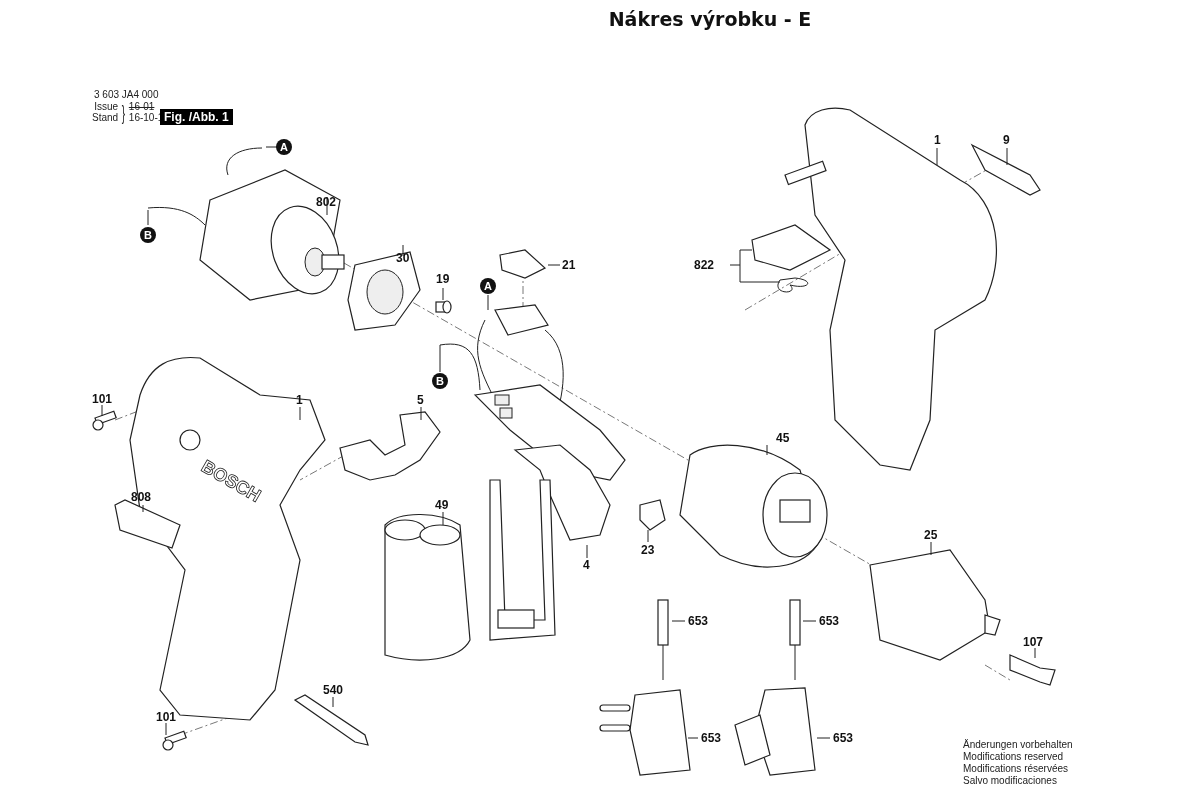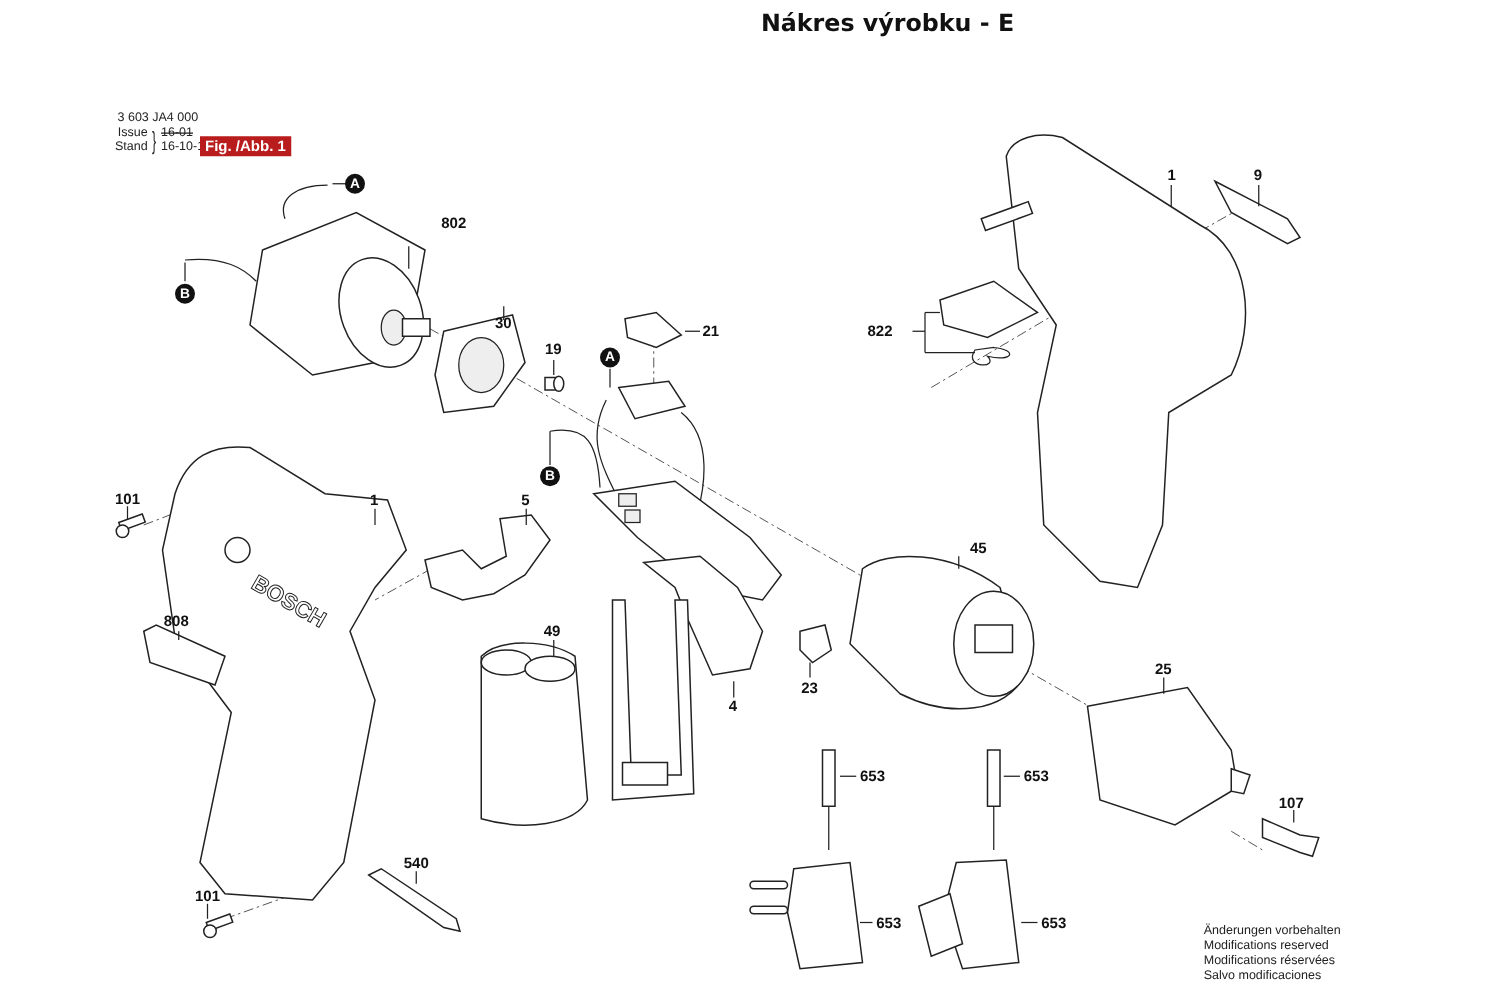--- a/index.html
+++ b/index.html
@@ -6,21 +6,21 @@
   body { width: 1200px; height: 800px; position: relative; overflow: hidden;
          font-family: "Liberation Sans", sans-serif; color: #111; }
   .title { position: absolute; left: 0; width: 1420px; top: 8px; text-align: center;
            font-family: "DejaVu Sans", sans-serif; font-weight: bold; font-size: 19px; color: #111; }
   .docref { position: absolute; left: 92px; top: 89px; font-size: 10px; line-height: 11px; color: #222; }
   .docref .code { display: block; margin-left: 2px; }
   .docref .issuegrp { display: flex; align-items: flex-end; margin-top: 1px; }
   .docref .lbls { text-align: right; }
   .docref .brace { font-size: 20px; line-height: 20px; margin: 0 2px; transform: scaleX(0.5); }
   .docref .vals s { text-decoration: line-through; }
-  .figbadge { position: absolute; left: 160px; top: 109px; background: #b91c1c; color: #fff;
+  .figbadge { position: absolute; left: 160px; top: 109px; background: #000000; color: #fff;
               font-weight: bold; font-size: 12px; padding: 1px 4px; }
   .lbl { position: absolute; font-weight: bold; font-size: 12px; color: #111; line-height: 12px; }
   .conn { position: absolute; width: 16px; height: 16px; border-radius: 50%; background: #111;
           color: #fff; font-weight: bold; font-size: 11px; line-height: 16px; text-align: center; }
   .notice { position: absolute; left: 963px; top: 739px; font-size: 10px; line-height: 12px; color: #222; }
   svg#drawing { position: absolute; left: 0; top: 0; }
   svg#drawing .p { fill: #fff; stroke: #222; stroke-width: 1.2; }
   svg#drawing .l { fill: none; stroke: #222; stroke-width: 1; }
   svg#drawing .d { fill: none; stroke: #555; stroke-width: 0.8; stroke-dasharray: 8 3 2 3; }
   svg#drawing .g { fill: #eee; stroke: #222; stroke-width: 1; }
@@ -212,21 +212,21 @@
     <line class="l" x1="488" y1="295" x2="488" y2="310"></line>
     <line class="l" x1="440" y1="345" x2="440" y2="372"></line>
   </g>
 </svg>
 
 <div class="conn" style="left:276px;top:139px;">A</div>
 <div class="conn" style="left:140px;top:227px;">B</div>
 <div class="conn" style="left:480px;top:278px;">A</div>
 <div class="conn" style="left:432px;top:373px;">B</div>
 
-<div class="lbl" style="left:316px;top:172px;margin-left:37px;">802</div>
+<div class="lbl" style="left:316px;top:196px;">802</div>
 <div class="lbl" style="left:396px;top:231px;margin-top:21px;">30</div>
 <div class="lbl" style="left:436px;top:273px;">19</div>
 <div class="lbl" style="left:562px;top:259px;">21</div>
 <div class="lbl" style="left:934px;top:134px;">1</div>
 <div class="lbl" style="left:1003px;top:134px;">9</div>
 <div class="lbl" style="left:694px;top:259px;">822</div>
 <div class="lbl" style="left:92px;top:393px;">101</div>
 <div class="lbl" style="left:296px;top:394px;">1</div>
 <div class="lbl" style="left:417px;top:394px;">5</div>
 <div class="lbl" style="left:131px;top:491px;">808</div>

